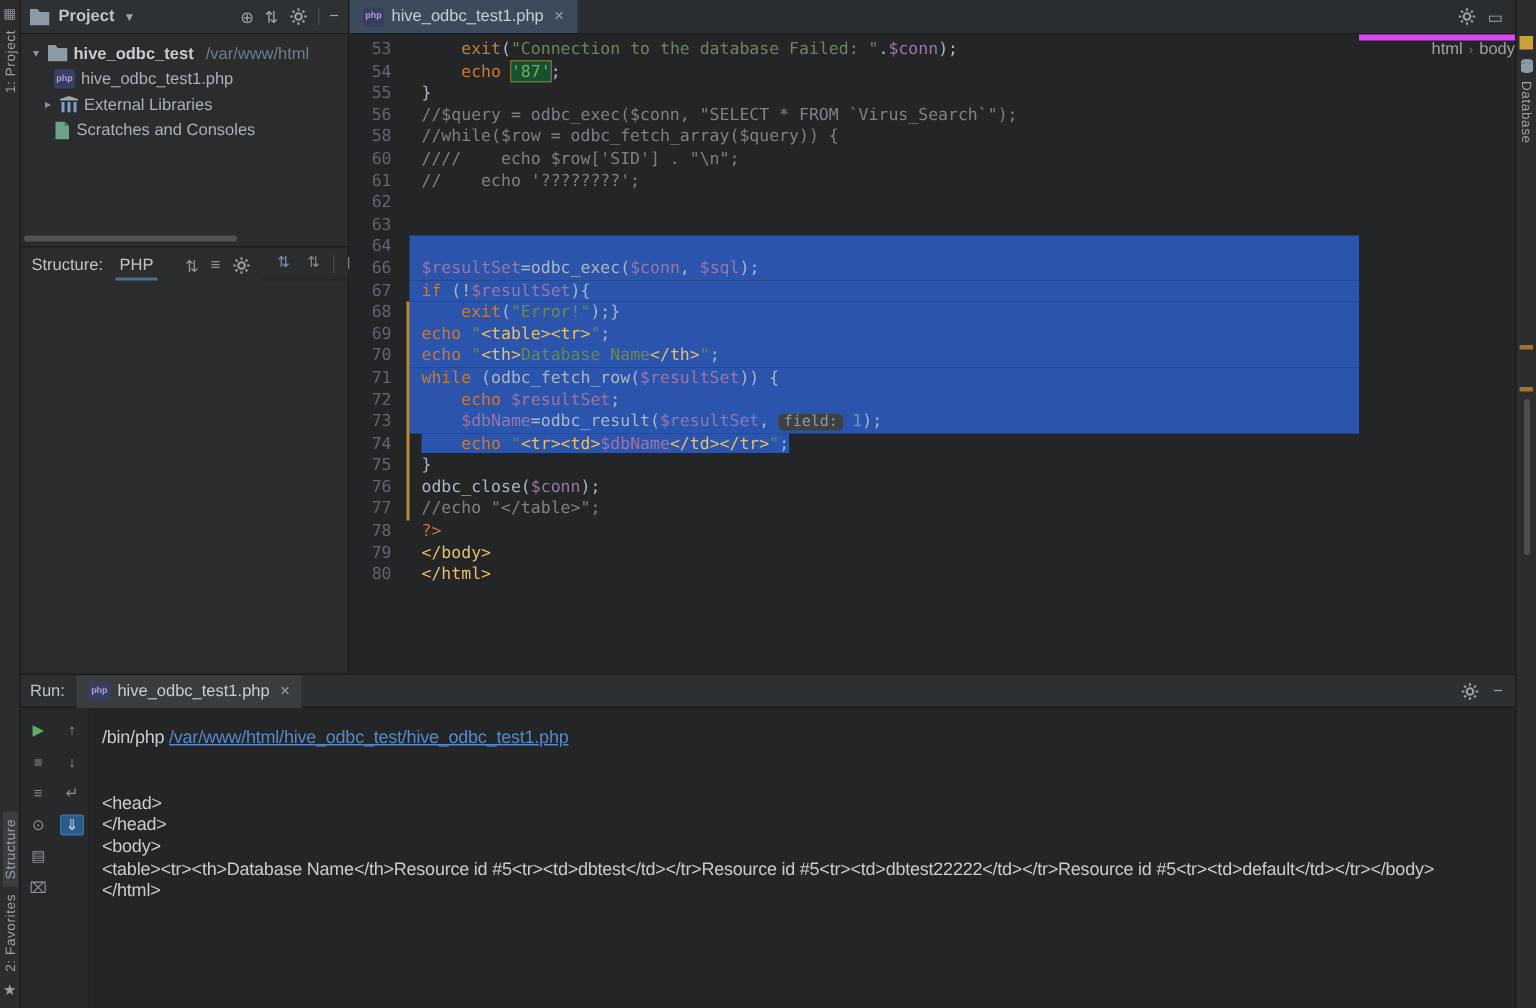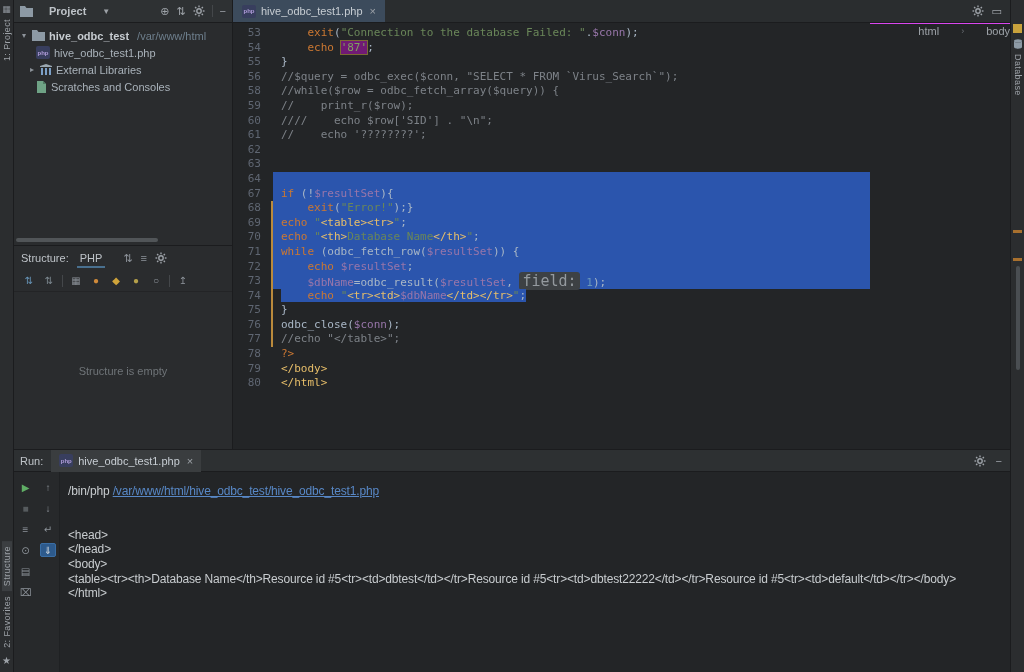--- a/index.html
+++ b/index.html
@@ -16,21 +16,21 @@
   .vlabel.active{background:#3b3e41}
   .stripe-icon{font-size:9px;color:#8d939a;margin-top:4px}
   .star{font-size:10px;color:#9da2a8;margin:2px 0 6px}
   .inspect-square{width:9px;height:9px;background:#c9a23c;margin-top:24px;flex:none}
   .err-mark{position:absolute;left:2px;width:9px;height:3px;background:#a8702e}
   .v-thumb{position:absolute;left:5px;width:4px;border-radius:2px;background:#4a4e52}
 
   
   .main{flex:1;display:flex;flex-direction:column;min-width:0}
   .header-row{height:23px;display:flex;background:#2e3133;border-bottom:1px solid #1b1c1e;flex:none}
-  .proj-toolbar{width:219px;flex:none;display:flex;align-items:center;gap:16px;padding:0 6px;border-right:1px solid #1b1c1e}
+  .proj-toolbar{width:219px;flex:none;display:flex;align-items:center;gap:6px;padding:0 6px;border-right:1px solid #1b1c1e}
   .proj-title{color:#bec3c8;font-weight:bold}
   .caret{font-size:8px;color:#9da2a8}
   .tb-icons{margin-left:auto;display:flex;align-items:center;gap:7px;color:#9da2a8;font-size:11px}
   .tb-sep{width:1px;height:12px;background:#44474a}
   .tabbar{flex:1;display:flex;align-items:stretch;background:#2a2d2f;min-width:0}
   .tab{display:flex;align-items:center;gap:5px;padding:0 9px;background:#3c4b5c;color:#c7cdd3;cursor:default}
   .close-x{color:#9da2a8;font-size:11px;margin-left:2px;cursor:pointer}
   .tabbar-right{margin-left:auto;display:flex;align-items:center;gap:8px;padding-right:8px;color:#9da2a8}
 
   .content-row{flex:1;display:flex;min-height:0}
@@ -38,45 +38,45 @@
   
   .left-col{width:219px;flex:none;display:flex;flex-direction:column;background:#2a2c2e;border-right:1px solid #1b1c1e}
   .tree{flex:1;padding-top:4px;overflow:hidden;display:flex;flex-direction:column}
   .tree-row{height:17px;display:flex;align-items:center;gap:4px;padding-left:6px;white-space:nowrap;cursor:default}
   .tree-row .chev{width:8px;font-size:8px;color:#8d939a;text-align:center;flex:none}
   .tree-root-name{font-weight:bold;color:#c7ccd1}
   .tree-path{color:#6e7f8d;margin-left:4px;overflow:hidden}
   .indent1{padding-left:22px}.indent0{padding-left:14px}
   .h-scroll{height:4px;width:142px;background:#515558;border-radius:2px;margin:auto 0 3px 2px;flex:none}
 
-  .structure-panel{height:204px;flex:none;border-top:1px solid #1b1c1e;display:flex;flex-direction:column;background:#2a2c2e}
+  .structure-panel{height:285px;flex:none;border-top:1px solid #1b1c1e;display:flex;flex-direction:row;background:#2a2c2e}
   .structure-header{height:24px;display:flex;align-items:center;gap:8px;padding:0 7px;flex:none}
   .structure-title{color:#bec3c8}
   .php-tab{color:#bec3c8;border-bottom:2px solid #49708f;padding:3px 3px 2px;cursor:pointer}
   .sh-icons{display:flex;align-items:center;gap:8px;margin-left:10px;color:#8d939a}
   .structure-toolbar{height:22px;display:flex;align-items:center;gap:6px;padding:0 8px;flex:none;border-bottom:1px solid #232426}
   .st-ic{width:14px;text-align:center;font-size:10px;color:#8d939a;cursor:pointer}
   .st-sep{width:1px;height:12px;background:#44474a}
   .structure-empty{flex:1;display:flex;align-items:center;justify-content:center;color:#6f7478}
 
   
   .editor{flex:1;display:flex;flex-direction:row;background:#232527;min-width:0}
   .code-area{flex:1;position:relative;padding-top:3px;overflow:hidden;
     font-family:"DejaVu Sans Mono","Liberation Mono",monospace;font-size:11px}
   .code-line{display:flex;height:14.6px;line-height:14.6px;white-space:pre}
   .gutter-num{width:40px;flex:none;text-align:right;padding-right:12px;color:#5f6672}
   .code-text{flex:1;padding-left:8px;color:#a9b7c6;min-width:0}
   .code-text.sel-full{background:#2b55ad}
   .selbg{background:#2b55ad}
   .tk-kw{color:#cc7832}.tk-str{color:#6a8759}.tk-var{color:#9876aa}.tk-num{color:#6897bb}
   .tk-cmt{color:#7d8288}.tk-d{color:#a9b7c6}.tk-tag{color:#e8bf6a}
-  .tk-strhl{color:#7ea35f;background:#701a75;outline:1px solid #7a6a34}
-  .tk-hint{background:#3d4144;color:#949a9f;border-radius:3px;padding:0 3px;font-size:15px}
+  .tk-strhl{color:#7ea35f;background:#14532d;outline:1px solid #7a6a34}
+  .tk-hint{background:#3d4144;color:#949a9f;border-radius:3px;padding:0 3px;font-size:10px}
   .sel-marker{position:absolute;left:38px;top:178px;width:2px;height:146px;background:#ba8a3c}
-  .breadcrumbs{height:15px;flex:none;display:flex;align-items:center;gap:22px;padding-left:48px;background:#232527;color:#9da2a8;border-top:1px solid #d946ef}
+  .breadcrumbs{height:15px;flex:none;display:flex;align-items:center;gap:4px;padding-left:48px;background:#232527;color:#9da2a8;border-top:4px solid #d946ef}
   .bc-sep{color:#6b7076;font-size:9px}
 
   
   .run-panel{height:223px;flex:none;display:flex;flex-direction:column;border-top:1px solid #1b1c1e;background:#232527}
   .run-header{height:22px;flex:none;display:flex;align-items:center;gap:8px;padding:0 8px 0 6px;background:#2d3032;border-bottom:1px solid #1b1c1e}
   .run-title{color:#bec3c8}
   .run-tab{display:flex;align-items:center;gap:5px;background:#3a3d3f;height:22px;padding:0 8px;color:#c7cdd3;cursor:default}
   .run-header-right{margin-left:auto;display:flex;align-items:center;gap:10px;color:#9da2a8}
   .run-body{flex:1;display:flex;min-height:0}
   .run-col{width:23px;flex:none;display:flex;flex-direction:column;align-items:center;padding-top:8px;gap:7px;background:#27292b}
@@ -239,26 +239,26 @@
       </div>
 
       <div class="editor">
         <div class="code-area">
           <div class="sel-marker"></div>
         <div class="code-line"><span class="gutter-num">53</span><span class="code-text"><span class="tk-d">    </span><span class="tk-kw">exit</span><span class="tk-d">(</span><span class="tk-str">"Connection to the database Failed: "</span><span class="tk-d">.</span><span class="tk-var">$conn</span><span class="tk-d">);</span></span></div>
             <div class="code-line"><span class="gutter-num">54</span><span class="code-text"><span class="tk-d">    </span><span class="tk-kw">echo</span><span class="tk-d"> </span><span class="tk-strhl">'87'</span><span class="tk-d">;</span></span></div>
             <div class="code-line"><span class="gutter-num">55</span><span class="code-text"><span class="tk-d">}</span></span></div>
             <div class="code-line"><span class="gutter-num">56</span><span class="code-text"><span class="tk-cmt">//$query = odbc_exec($conn, "SELECT * FROM `Virus_Search`");</span></span></div>
             <div class="code-line"><span class="gutter-num">58</span><span class="code-text"><span class="tk-cmt">//while($row = odbc_fetch_array($query)) {</span></span></div>
-            <div class="code-line"><span class="gutter-num">59</span><span class="code-text"><span class="tk-cmt">//    print_r($row);</span></span></div>
             <div class="code-line"><span class="gutter-num">60</span><span class="code-text"><span class="tk-cmt">////    echo $row['SID'] . "\n";</span></span></div>
             <div class="code-line"><span class="gutter-num">61</span><span class="code-text"><span class="tk-cmt">//    echo '????????';</span></span></div>
             <div class="code-line"><span class="gutter-num">62</span><span class="code-text"></span></div>
             <div class="code-line"><span class="gutter-num">63</span><span class="code-text"></span></div>
             <div class="code-line"><span class="gutter-num">64</span><span class="code-text sel-full"></span></div>
+            <div class="code-line"><span class="gutter-num">66</span><span class="code-text sel-full"><span class="tk-var">$resultSet</span><span class="tk-d">=odbc_exec(</span><span class="tk-var">$conn</span><span class="tk-d">, </span><span class="tk-var">$sql</span><span class="tk-d">);</span></span></div>
             <div class="code-line"><span class="gutter-num">67</span><span class="code-text sel-full"><span class="tk-kw">if</span><span class="tk-d"> (!</span><span class="tk-var">$resultSet</span><span class="tk-d">){</span></span></div>
             <div class="code-line"><span class="gutter-num">68</span><span class="code-text sel-full"><span class="tk-d">    </span><span class="tk-kw">exit</span><span class="tk-d">(</span><span class="tk-str">"Error!"</span><span class="tk-d">);}</span></span></div>
             <div class="code-line"><span class="gutter-num">69</span><span class="code-text sel-full"><span class="tk-kw">echo</span><span class="tk-d"> </span><span class="tk-str">"</span><span class="tk-tag">&lt;table&gt;&lt;tr&gt;</span><span class="tk-str">"</span><span class="tk-d">;</span></span></div>
             <div class="code-line"><span class="gutter-num">70</span><span class="code-text sel-full"><span class="tk-kw">echo</span><span class="tk-d"> </span><span class="tk-str">"</span><span class="tk-tag">&lt;th&gt;</span><span class="tk-str">Database Name</span><span class="tk-tag">&lt;/th&gt;</span><span class="tk-str">"</span><span class="tk-d">;</span></span></div>
             <div class="code-line"><span class="gutter-num">71</span><span class="code-text sel-full"><span class="tk-kw">while</span><span class="tk-d"> (odbc_fetch_row(</span><span class="tk-var">$resultSet</span><span class="tk-d">)) {</span></span></div>
             <div class="code-line"><span class="gutter-num">72</span><span class="code-text sel-full"><span class="tk-d">    </span><span class="tk-kw">echo</span><span class="tk-d"> </span><span class="tk-var">$resultSet</span><span class="tk-d">;</span></span></div>
             <div class="code-line"><span class="gutter-num">73</span><span class="code-text sel-full"><span class="tk-d">    </span><span class="tk-var">$dbName</span><span class="tk-d">=odbc_result(</span><span class="tk-var">$resultSet</span><span class="tk-d">, </span><span class="tk-hint">field:</span><span class="tk-d"> </span><span class="tk-num">1</span><span class="tk-d">);</span></span></div>
             <div class="code-line"><span class="gutter-num">74</span><span class="code-text"><span class="selbg"><span class="tk-d">    </span><span class="tk-kw">echo</span><span class="tk-d"> </span><span class="tk-str">"</span><span class="tk-tag">&lt;tr&gt;&lt;td&gt;</span><span class="tk-var">$dbName</span><span class="tk-tag">&lt;/td&gt;&lt;/tr&gt;</span><span class="tk-str">"</span><span class="tk-d">;</span></span></span></div>
             <div class="code-line"><span class="gutter-num">75</span><span class="code-text"><span class="tk-d">}</span></span></div>
             <div class="code-line"><span class="gutter-num">76</span><span class="code-text"><span class="tk-d">odbc_close(</span><span class="tk-var">$conn</span><span class="tk-d">);</span></span></div>

